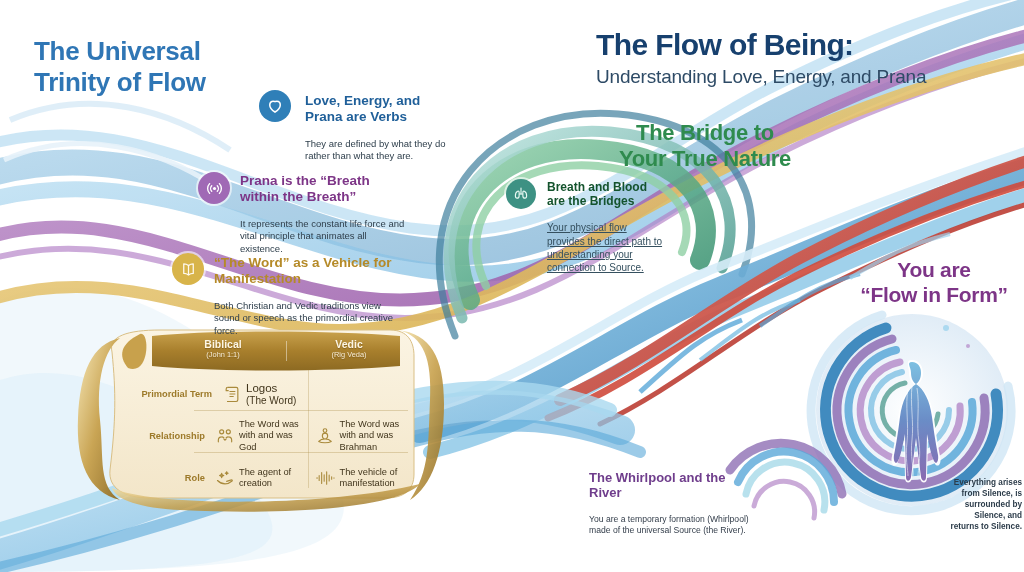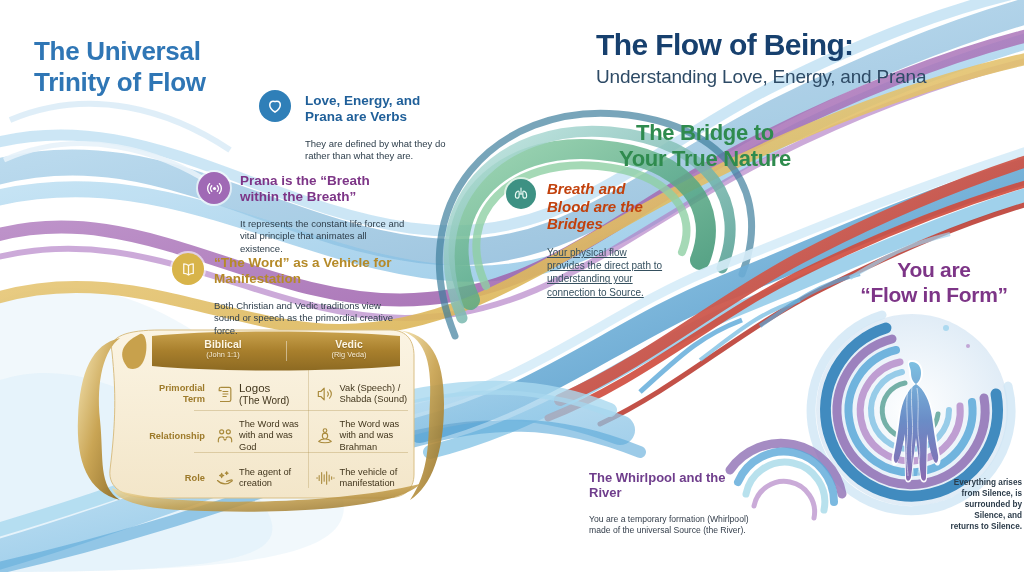--- a/index.html
+++ b/index.html
@@ -68,21 +68,21 @@
   #item-prana .ttl { color: #7d3587; }
   #badge-prana { left: 198px; top: 172px; width: 32px; height: 32px;
     background: #a069b5; box-shadow: 0 0 0 2px rgba(255,255,255,.6); }
 
   #item-word { left: 214px; top: 255px; width: 182px; }
   #item-word .ttl { color: #b58a28; }
   #badge-word { left: 172px; top: 253px; width: 32px; height: 32px;
     background: #d8b44a; box-shadow: 0 0 0 2px rgba(255,255,255,.6); }
 
   #item-breath { left: 547px; top: 180px; width: 120px; }
-  #item-breath .ttl { color: #c2410c; font-size: 15px; font-style: italic; }
+  #item-breath .ttl { color: #14532d; font-size: 12px; }
   #item-breath .body { font-size: 10px; color: #35505f; text-decoration: underline; }
   #badge-breath { left: 506px; top: 179px; width: 30px; height: 30px;
     background: #3d9183; box-shadow: 0 0 0 2px rgba(255,255,255,.6); }
 
   #item-whirlpool { left: 589px; top: 470px; width: 160px; }
   #item-whirlpool .ttl { color: #6f3d8c; font-size: 13px; }
   #item-whirlpool .body { font-size: 8.6px; color: #36404d; }
 
   #silence {
     left: 944px; top: 478px; width: 78px;
@@ -394,27 +394,20 @@
         <svg class="ticon" viewBox="0 0 24 24" fill="none" stroke="#a3822f" stroke-width="1.4" stroke-linejoin="round">
           <path d="M7 4h10a2 2 0 0 1 2 2v13a2 2 0 0 1-2 2H6"></path>
           <path d="M7 4a2 2 0 0 0-2 2v2h3"></path>
           <path d="M9 9h7M9 12h7M9 15h5"></path>
         </svg>
         <div class="ctext">
           <div>Logos</div>
           <div class="sub">(The Word)</div>
         </div>
       </div>
-      <div class="cell">
-        <svg class="ticon" viewBox="0 0 24 24" fill="none" stroke="#a3822f" stroke-width="1.4" stroke-linecap="round" stroke-linejoin="round">
-          <path d="M4 9v6h3l4 4V5L7 9H4z"></path>
-          <path d="M15 9.5a3.5 3.5 0 0 1 0 5M17.5 7a7 7 0 0 1 0 10"></path>
-        </svg>
-        <div class="ctext">Vak (Speech) / Shabda (Sound)</div>
-      </div>
     </div>
 
     <div class="trow" id="trow-1">
       <div class="rlabel">Relationship</div>
       <div class="cell">
         <svg class="ticon" viewBox="0 0 24 24" fill="none" stroke="#a3822f" stroke-width="1.4" stroke-linecap="round">
           <circle cx="8" cy="7" r="2.4"></circle>
             <circle cx="16" cy="7" r="2.4"></circle>
           <path d="M4 19v-2a4 4 0 0 1 4-4 3.6 3.6 0 0 1 2.6 1"></path>
           <path d="M20 19v-2a4 4 0 0 0-4-4 3.6 3.6 0 0 0-2.6 1"></path>

